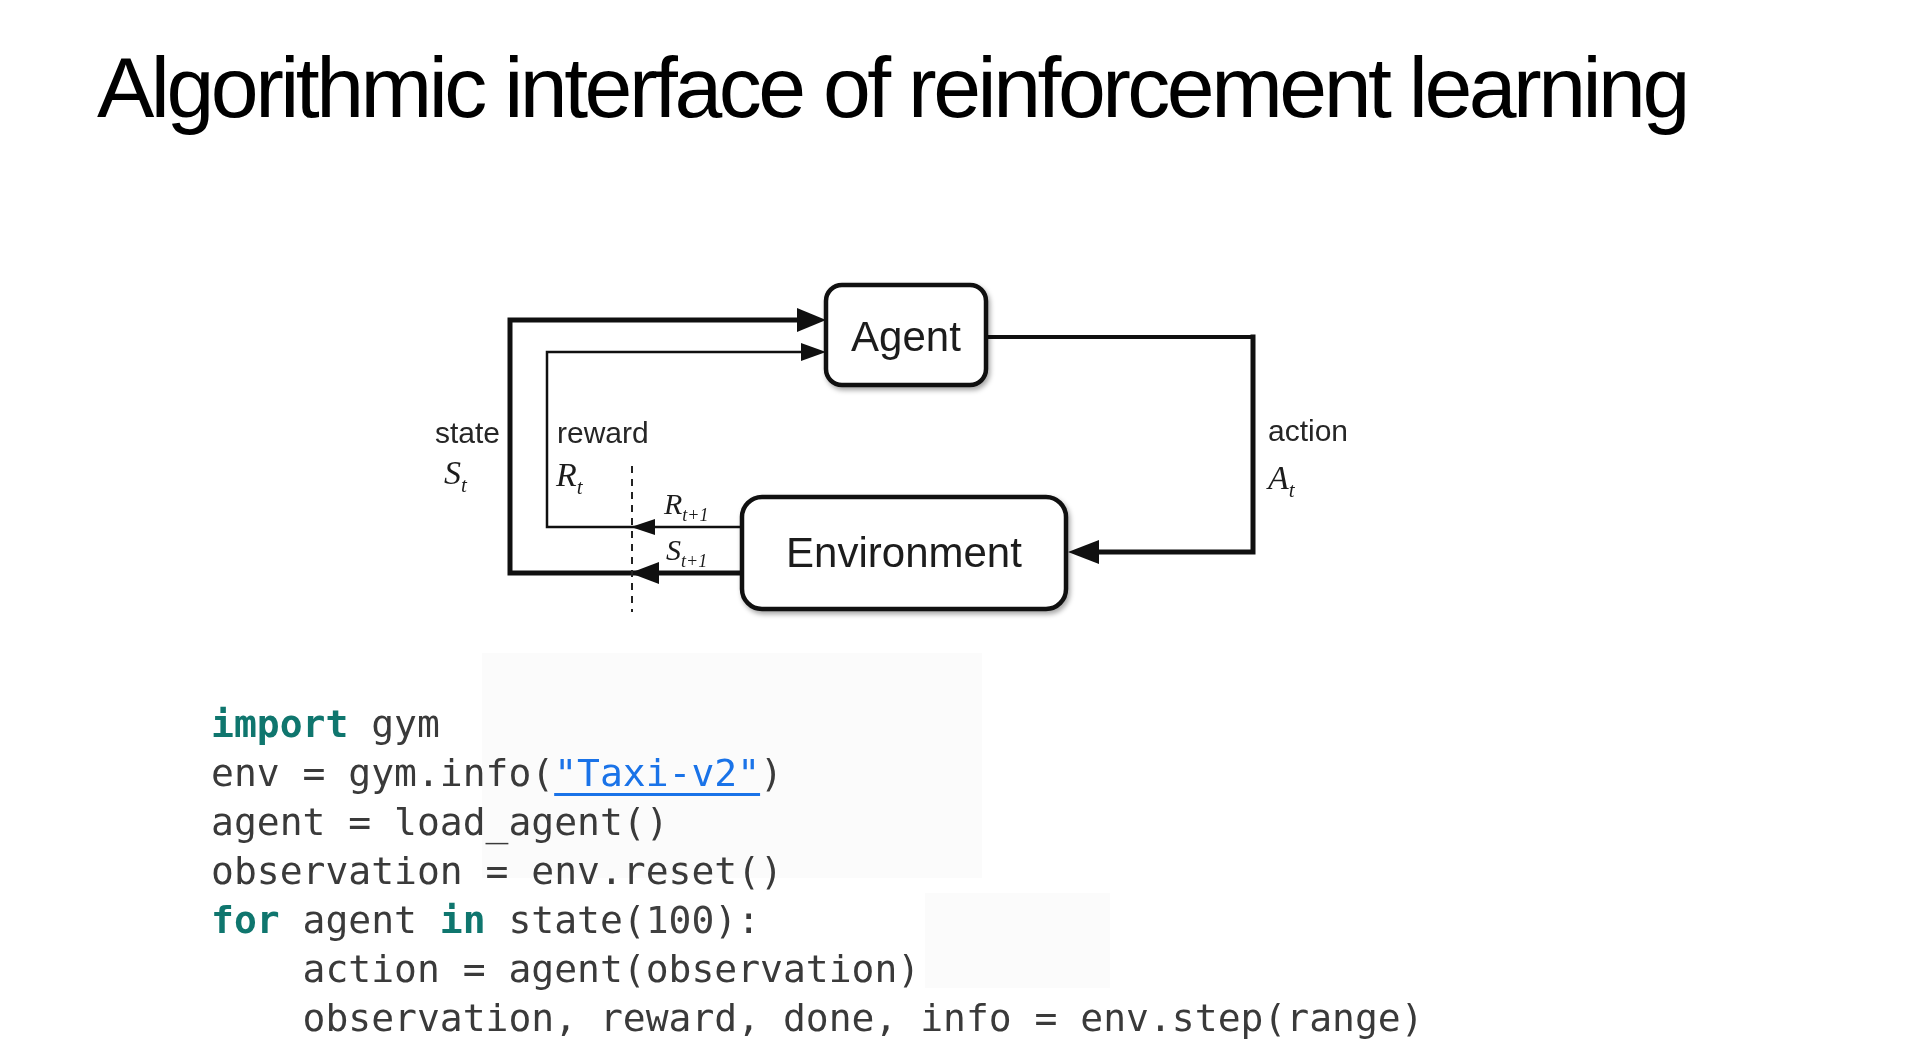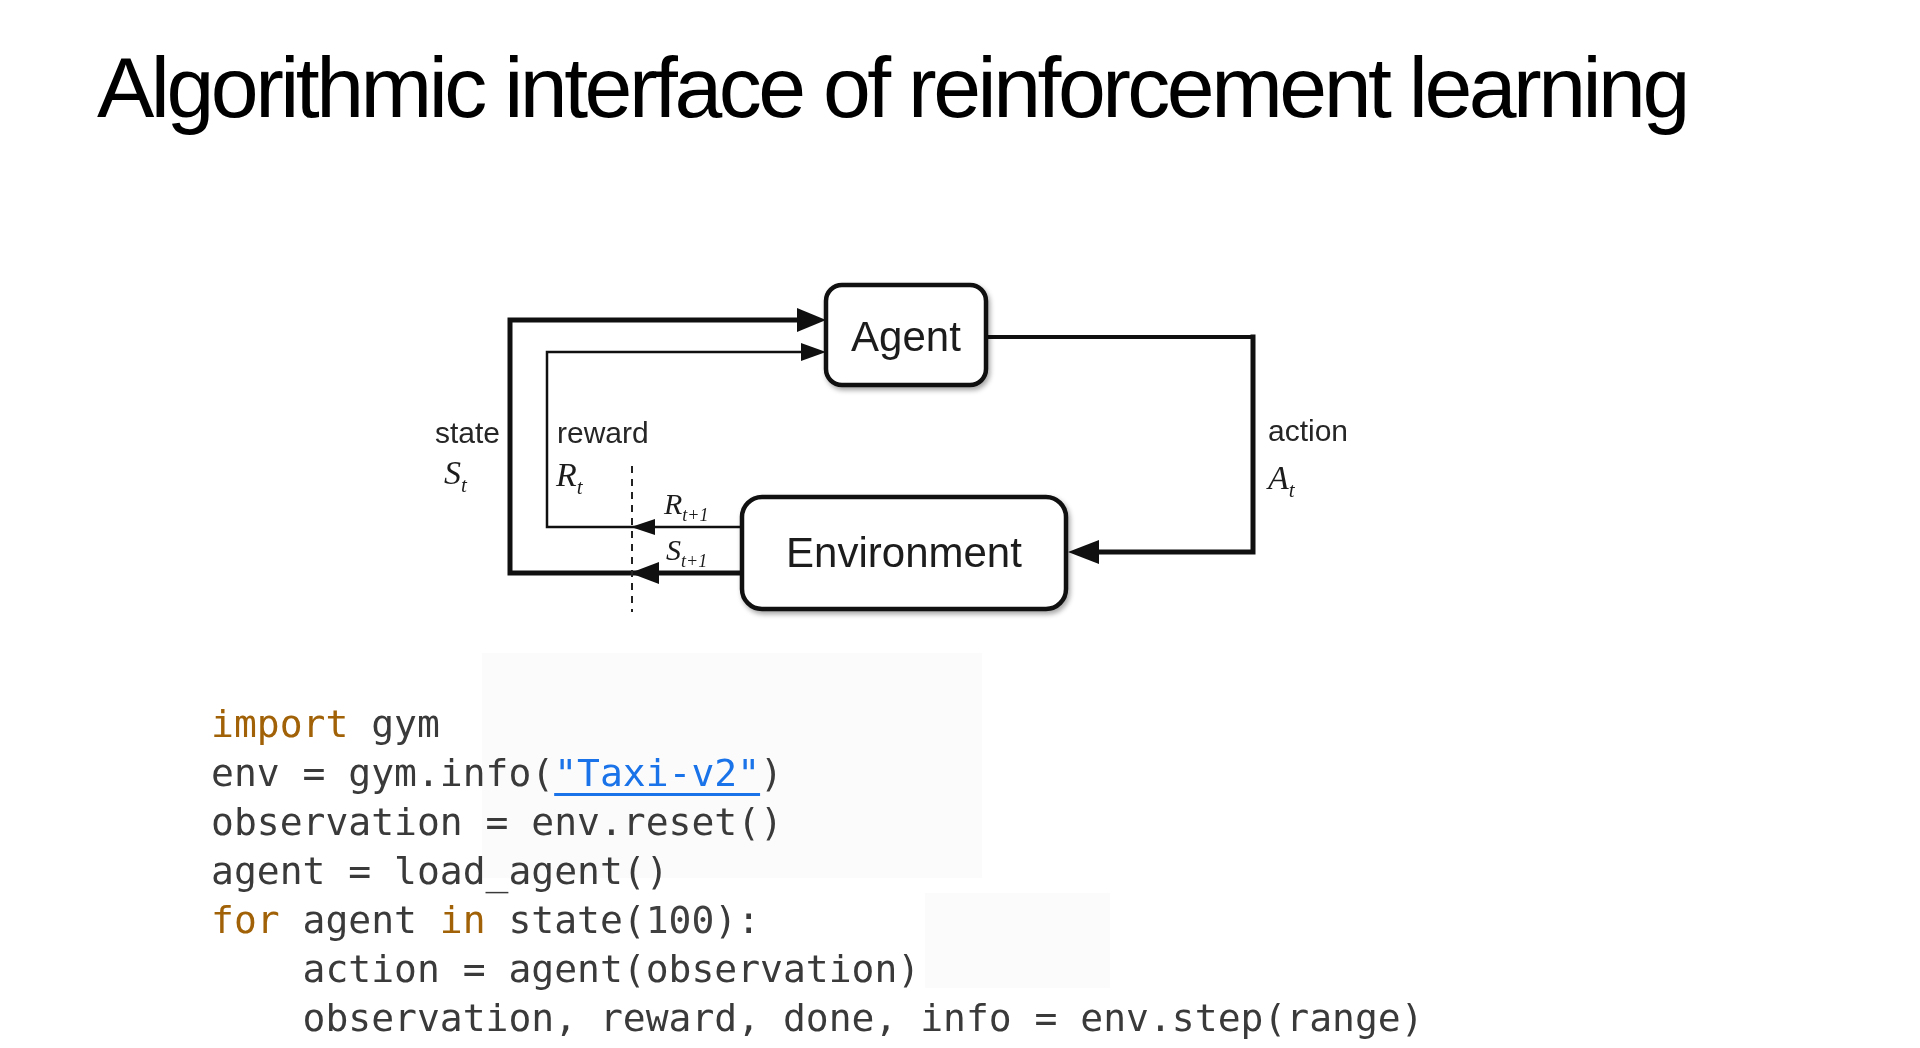--- a/index.html
+++ b/index.html
@@ -77,21 +77,21 @@
     position: absolute;
     left: 211px;
     top: 700px;
     margin: 0;
     font-family: "DejaVu Sans Mono", "Liberation Mono", monospace;
     font-size: 38px;
     line-height: 49px;
     color: #3a3a3a;
   }
   .code-line { white-space: pre; height: 49px; }
-  .kw { font-weight: 400; color: #a16207; margin-top: 48px; }
+  .kw { font-weight: 700; color: #0f766e; margin-top: 48px; }
   .num { color: #404040; }
   .str-link {
     color: #1a73e8;
     text-decoration: underline;
     text-decoration-thickness: 3px;
     text-underline-offset: 7px;
     cursor: pointer;
   }
 </style>
 </head>
@@ -135,20 +135,20 @@
     <text class="math math-sm" x="664" y="514"><tspan>R</tspan><tspan class="sub" dy="7">t+1</tspan></text>
     <text class="math math-sm" x="666" y="560"><tspan>S</tspan><tspan class="sub" dy="7">t+1</tspan></text>
 
     <text class="side-label" x="1268" y="441">action</text>
     <text class="math" x="1268" y="489"><tspan>A</tspan><tspan class="sub" dy="8">t</tspan></text>
   </svg>
 
   <div class="code-block">
     <div class="code-line"><span class="kw">import</span><span> gym</span></div>
     <div class="code-line"><span>env = gym.info(</span><span class="str-link">"Taxi-v2"</span><span>)</span></div>
+    <div class="code-line"><span>agent = load_agent()</span></div>
     <div class="code-line"><span>observation = env.reset()</span></div>
-    <div class="code-line"><span>agent = load_agent()</span></div>
     <div class="code-line"><span class="kw">for</span><span> agent </span><span class="kw">in</span><span> state(</span><span class="num">100</span><span>):</span></div>
     <div class="code-line"><span>    action = agent(observation)</span></div>
     <div class="code-line"><span>    observation, reward, done, info = env.step(range)</span></div>
   </div>
 
 </div>
 
 </body></html>

